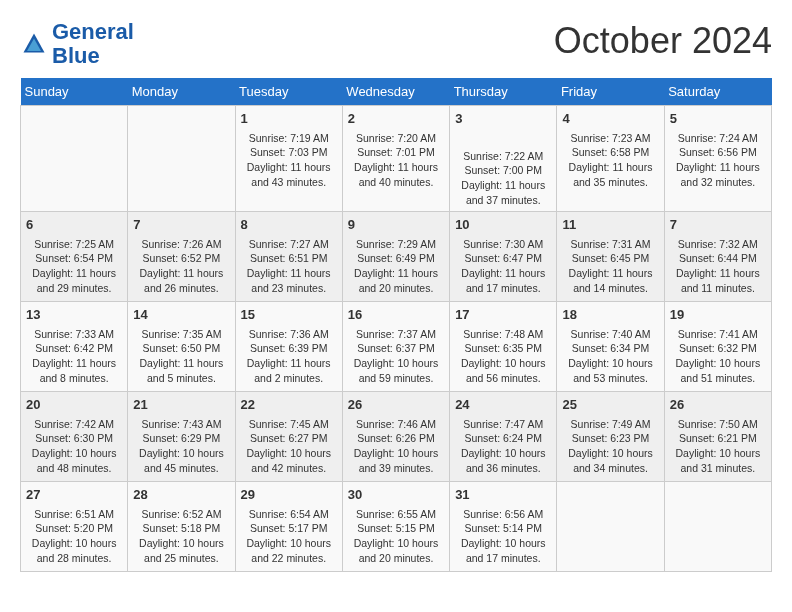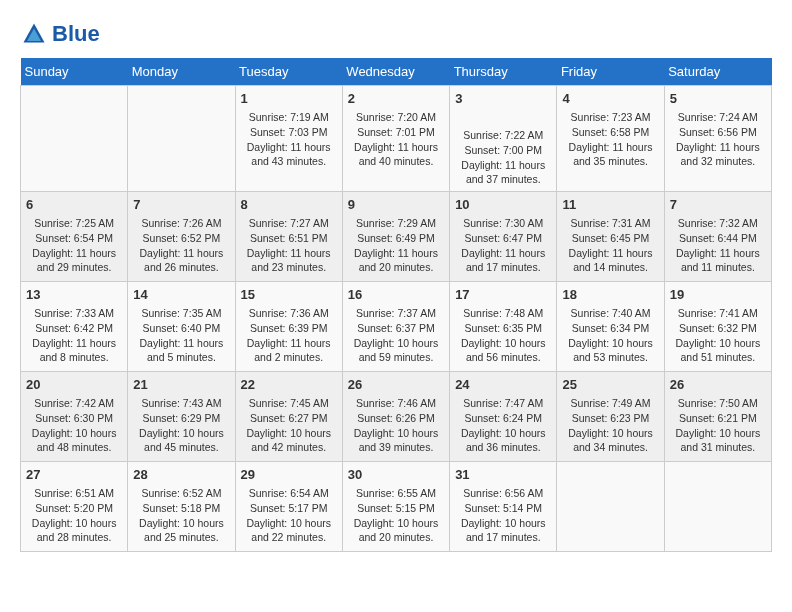--- a/index.html
+++ b/index.html
@@ -91,24 +91,26 @@
 </head>
 <body>
 
 <div class="header">
   <div class="logo">
     <svg class="logo-icon" viewBox="0 0 40 40">
       <polygon points="20,5 35,32 5,32" fill="#1a5ba8"></polygon>
       <polygon points="20,12 30,30 10,30" fill="#4a9fd4"></polygon>
     </svg>
     <div class="logo-text">
+      <div><span>General</span></div>
       <div><span>Blue</span></div>
     </div>
   </div>
   <div class="title-block">
+    <div class="month-title">October 2024</div>
   </div>
 </div>
 
 <table>
   <thead>
     <tr>
     <th>Sunday</th>
         <th>Monday</th>
         <th>Tuesday</th>
         <th>Wednesday</th>
@@ -212,21 +214,21 @@
         <td>
           <span class="day-num">13</span>
           <div class="cell-content" style="white-space: pre-line;">Sunrise: 7:33 AM
 Sunset: 6:42 PM
 Daylight: 11 hours
 and 8 minutes.</div>
         </td>
         <td>
           <span class="day-num">14</span>
           <div class="cell-content" style="white-space: pre-line;">Sunrise: 7:35 AM
-Sunset: 6:40 PM
+Sunset: 6:50 PM
 Daylight: 11 hours
 and 5 minutes.</div>
         </td>
         <td>
           <span class="day-num">15</span>
           <div class="cell-content" style="white-space: pre-line;">Sunrise: 7:36 AM
 Sunset: 6:39 PM
 Daylight: 11 hours
 and 2 minutes.</div>
         </td>

